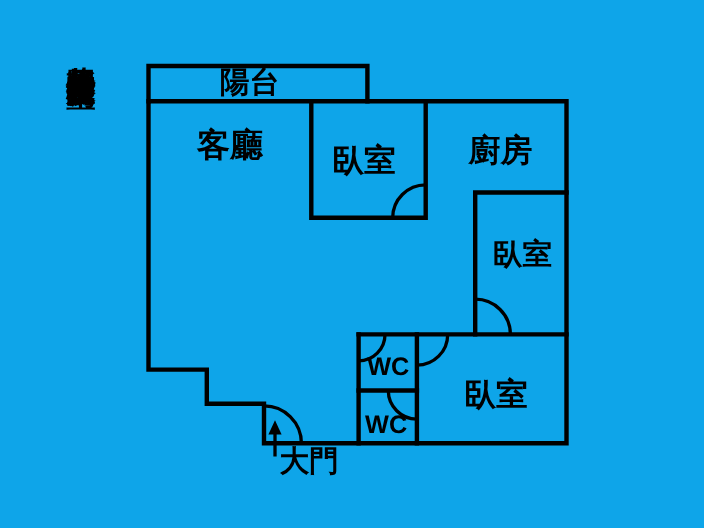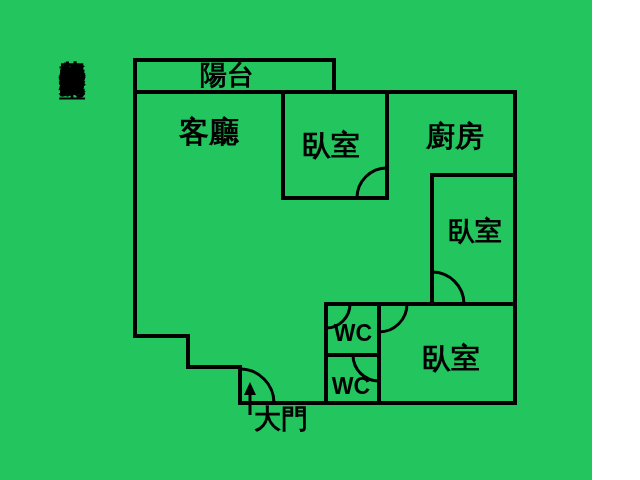--- a/index.html
+++ b/index.html
@@ -2,23 +2,23 @@
 <html><head>
 <meta charset="utf-8">
 <style>
   html, body {
     margin: 0;
     padding: 0;
     background: #ffffff;
   }
   #stage {
     position: relative;
-    width: 592px;
+    width: 640px;
     height: 480px;
-    background: #22c55e;
+    background: #0ea5e9;
     overflow: hidden;
     font-family: "Liberation Sans", sans-serif;
   }
   #disclaimer {
     position: absolute;
     left: 59px;
     top: 45px;
     height: 404px;
     writing-mode: vertical-lr;
     text-orientation: upright;

